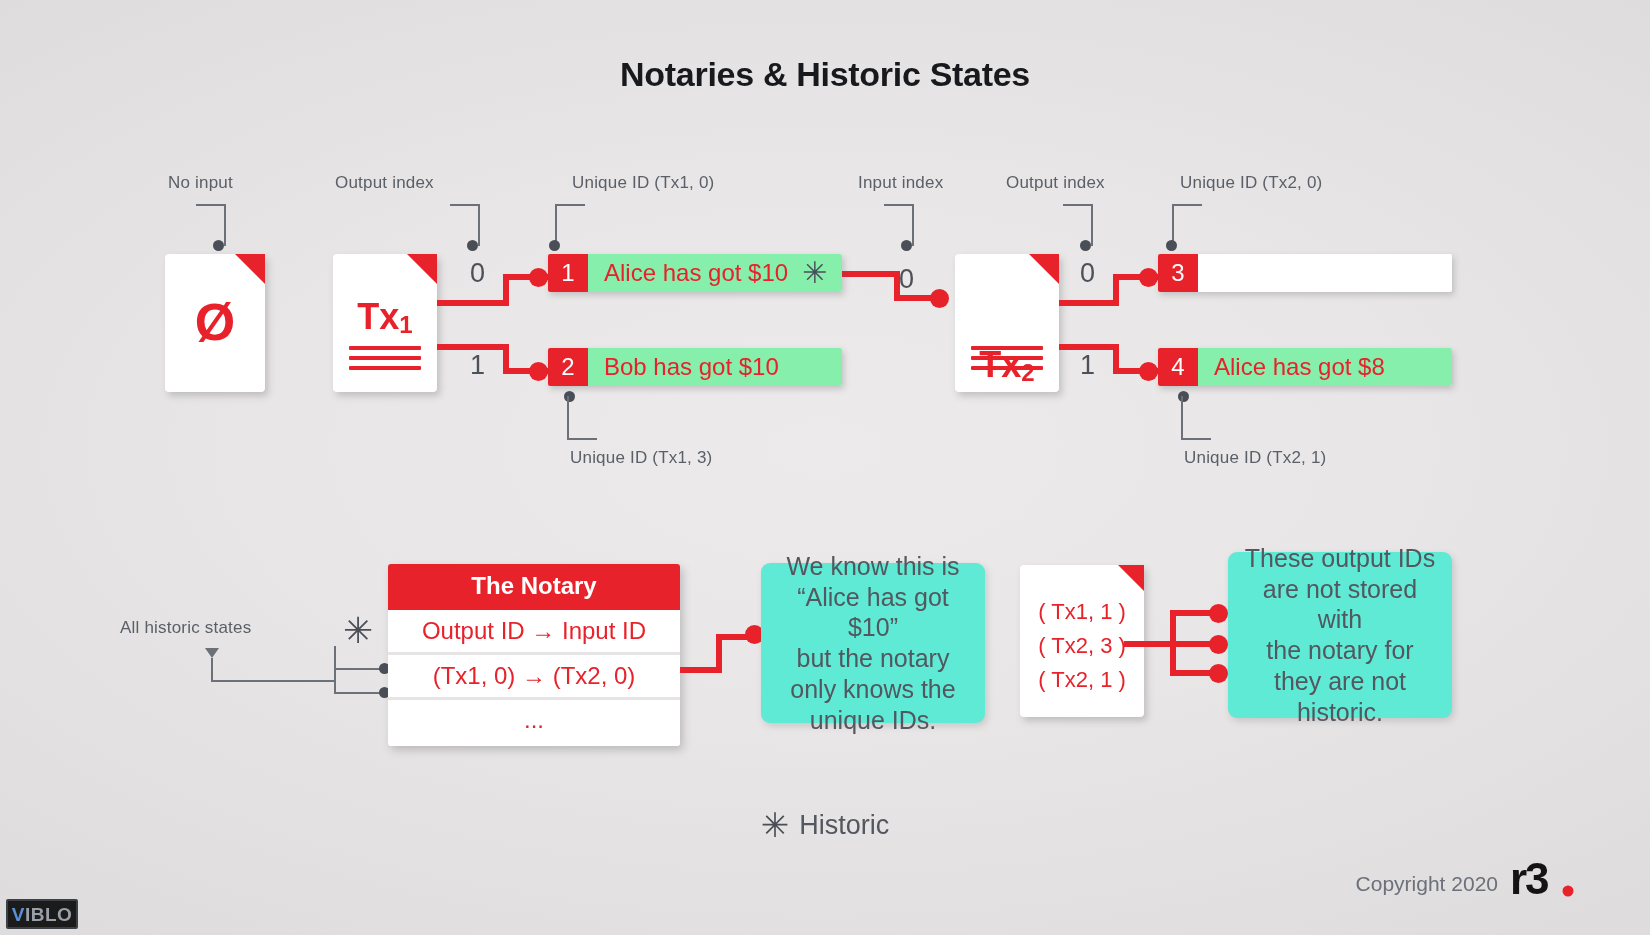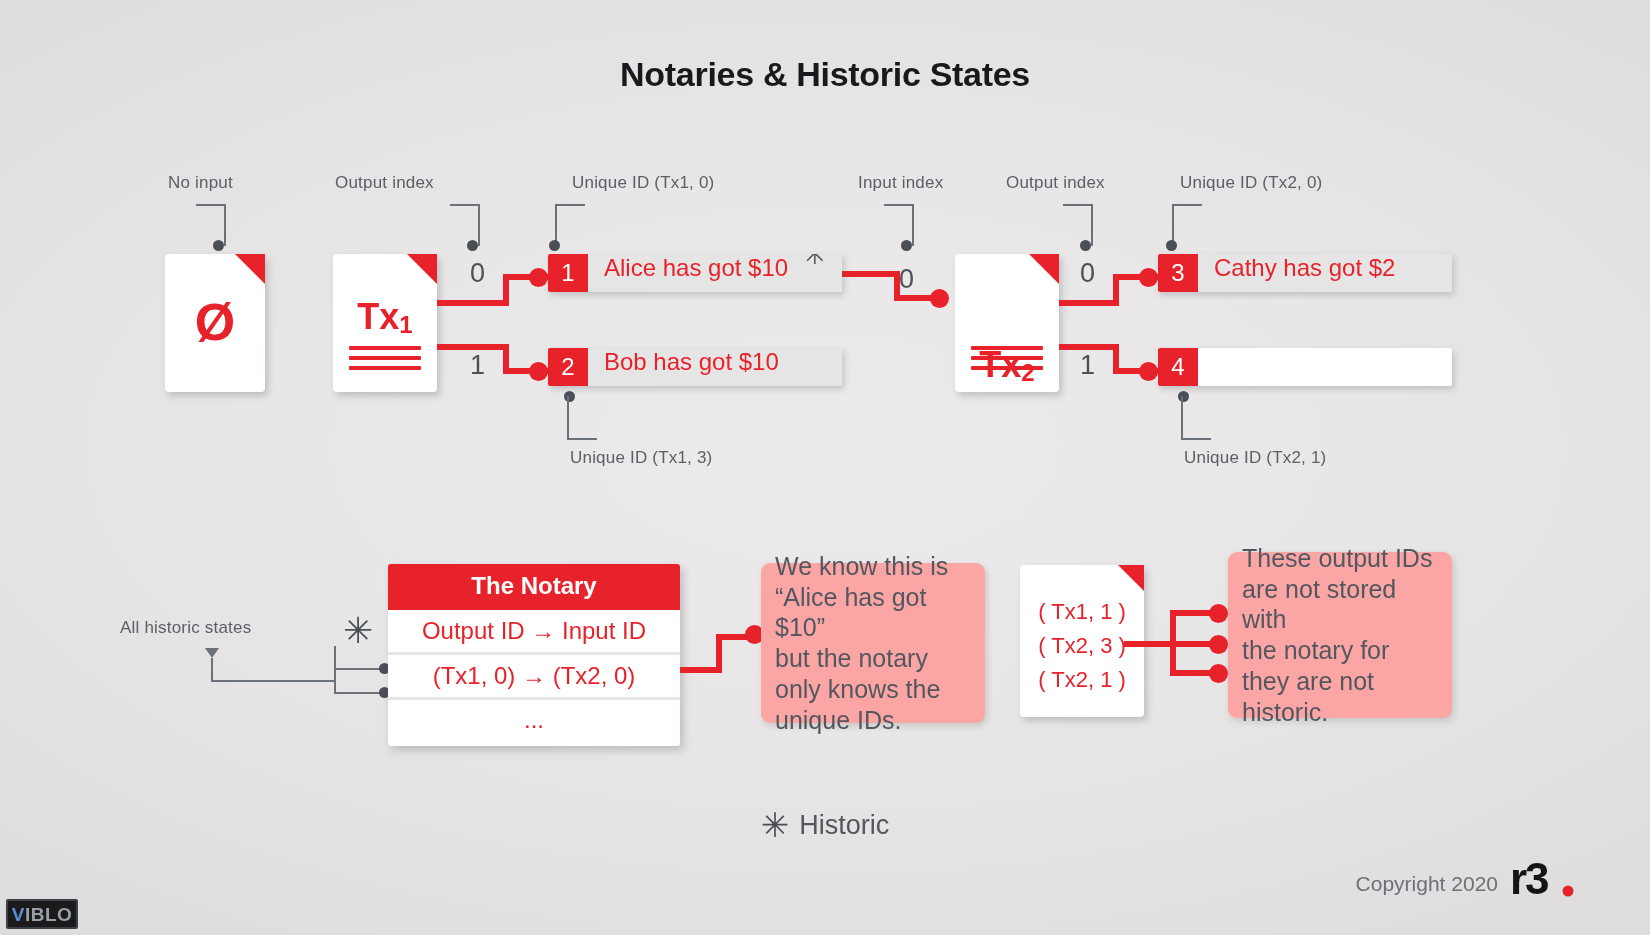--- a/index.html
+++ b/index.html
@@ -55,22 +55,22 @@
   .state{
     position:absolute;display:flex;align-items:stretch;height:38px;
     box-shadow:2px 3px 6px rgba(90,90,90,.28);
     border-radius:2px;overflow:hidden;background:#fff;
   }
   .state .num{
     width:40px;background:#e8222a;color:#fff;font-size:24px;
     display:flex;align-items:center;justify-content:center;flex:0 0 40px;
   }
   .state .body{
-    flex:1;background:#e5e5e5;color:#e8222a;font-size:24px;
-    display:flex;padding:0 16px;white-space:nowrap;
+    flex:1;background:#86efac;color:#e8222a;font-size:24px;
+    display:flex;align-items:center;padding:0 16px;white-space:nowrap;
   }
   .state .star{
     margin-left:auto;padding-left:14px;color:#4a4f57;font-size:30px;line-height:0;
   }
 
   
   .lead{position:absolute;}
   .lead .v{position:absolute;width:2px;background:#6b7079;}
   .lead .h{position:absolute;height:2px;background:#6b7079;}
   .dot-g{position:absolute;width:11px;height:11px;border-radius:50%;background:#4a4f57;}
@@ -96,22 +96,22 @@
     text-align:center;padding:8px 0 10px;
   }
   #notary .row{
     background:#fff;color:#e8222a;font-size:24px;text-align:center;
     padding:7px 0;border-bottom:3px solid #e6e4e4;white-space:nowrap;
   }
   #notary .row:last-child{border-bottom:none;padding:6px 0 12px;}
 
   
   .note{
-    position:absolute;background:#fca5a5;border-radius:9px;
-    color:#53575f;font-size:25px;line-height:1.23;
+    position:absolute;background:#5eead4;border-radius:9px;
+    color:#53575f;font-size:25px;line-height:1.23;text-align:center;
     display:flex;align-items:center;justify-content:center;
     box-shadow:2px 3px 7px rgba(90,90,90,.22);padding:10px 14px;
     box-sizing:border-box;
   }
 
   
   #legend{
     position:absolute;left:0;top:805px;width:100%;text-align:center;
     color:#53575f;font-size:27px;
   }
@@ -267,27 +267,27 @@
 
   <div class="state" style="left:548px;top:348px;width:294px;">
     <div class="num">2</div>
     <div class="body">
       <span>Bob has got $10</span>
     </div>
   </div>
 
   <div class="state" style="left:1158px;top:254px;width:294px;">
     <div class="num">3</div>
-    <div class="body">
-      <span>Cathy has got $2</span>
-    </div>
   </div>
 
   <div class="state" style="left:1158px;top:348px;width:294px;">
     <div class="num">4</div>
+    <div class="body">
+      <span>Alice has got $8</span>
+    </div>
   </div>
 
   <div class="lbl abs" style="left:120px;top:618px;">All historic states</div>
   <div class="abs" style="left:343px;top:613px;color:#4a4f57;font-size:36px;line-height:1;">✳</div>
 
   <div class="tri-g" style="left:205px;top:648px;"></div>
   <div class="lead" style="left:205px;top:658px;width:180px;height:60px;">
     <div class="v" style="left:6px;top:0;height:24px;"></div>
     <div class="h" style="left:6px;top:22px;width:125px;"></div>
     <div class="v" style="left:129px;top:-12px;height:48px;"></div>

